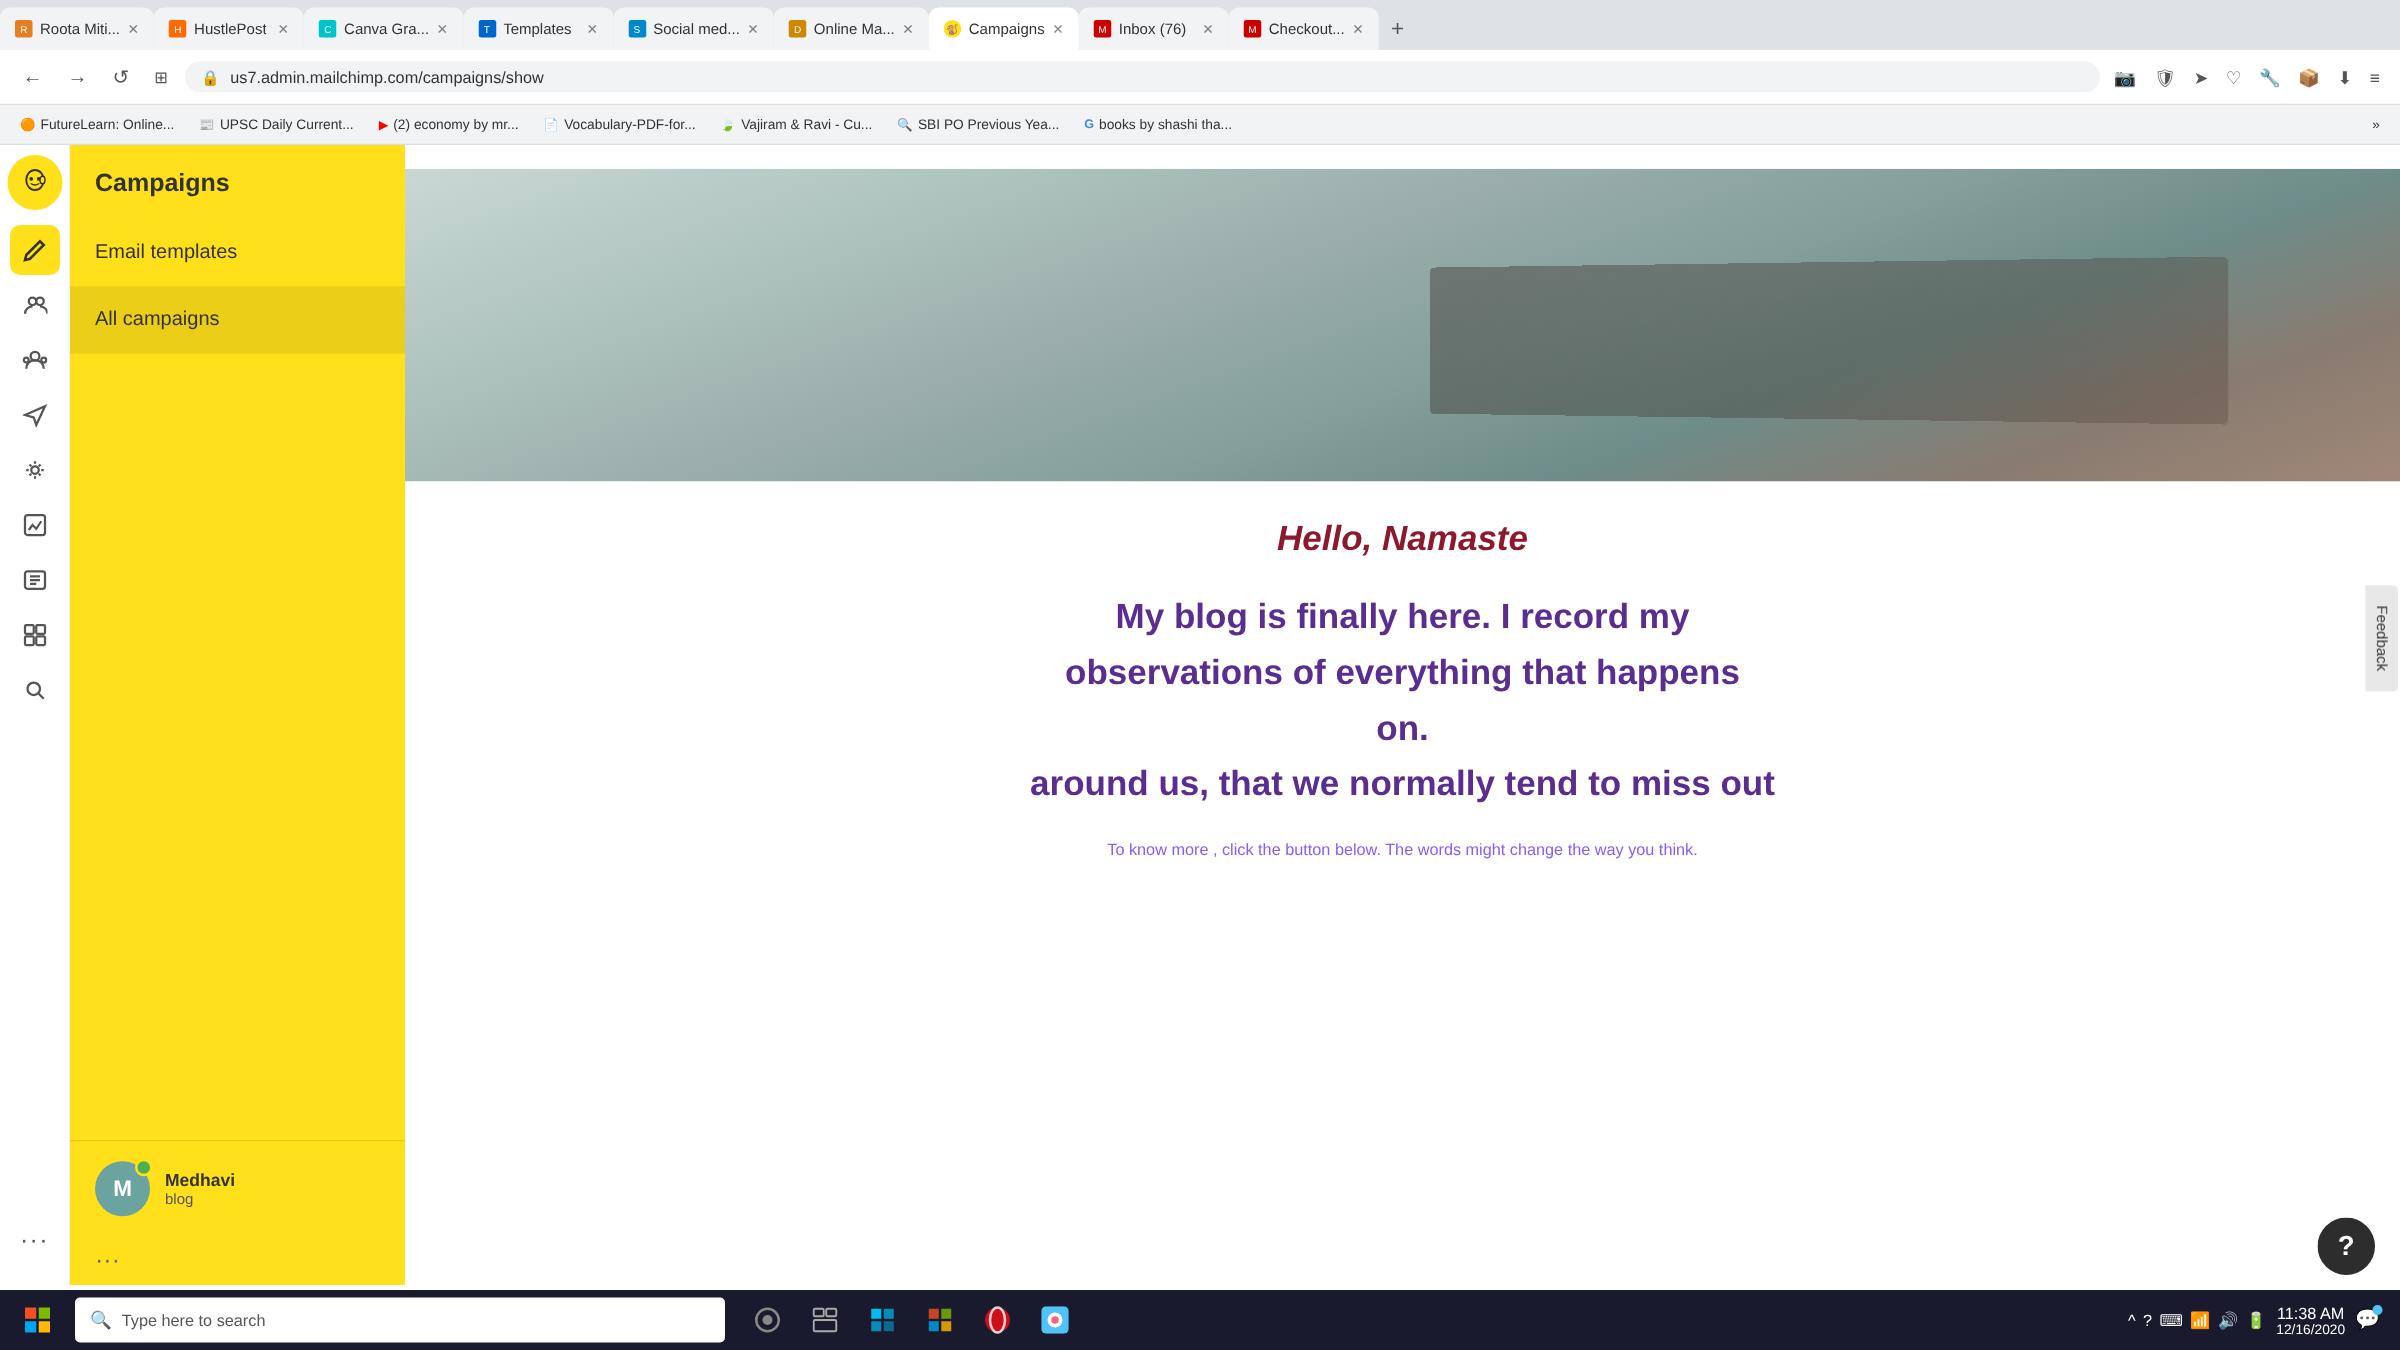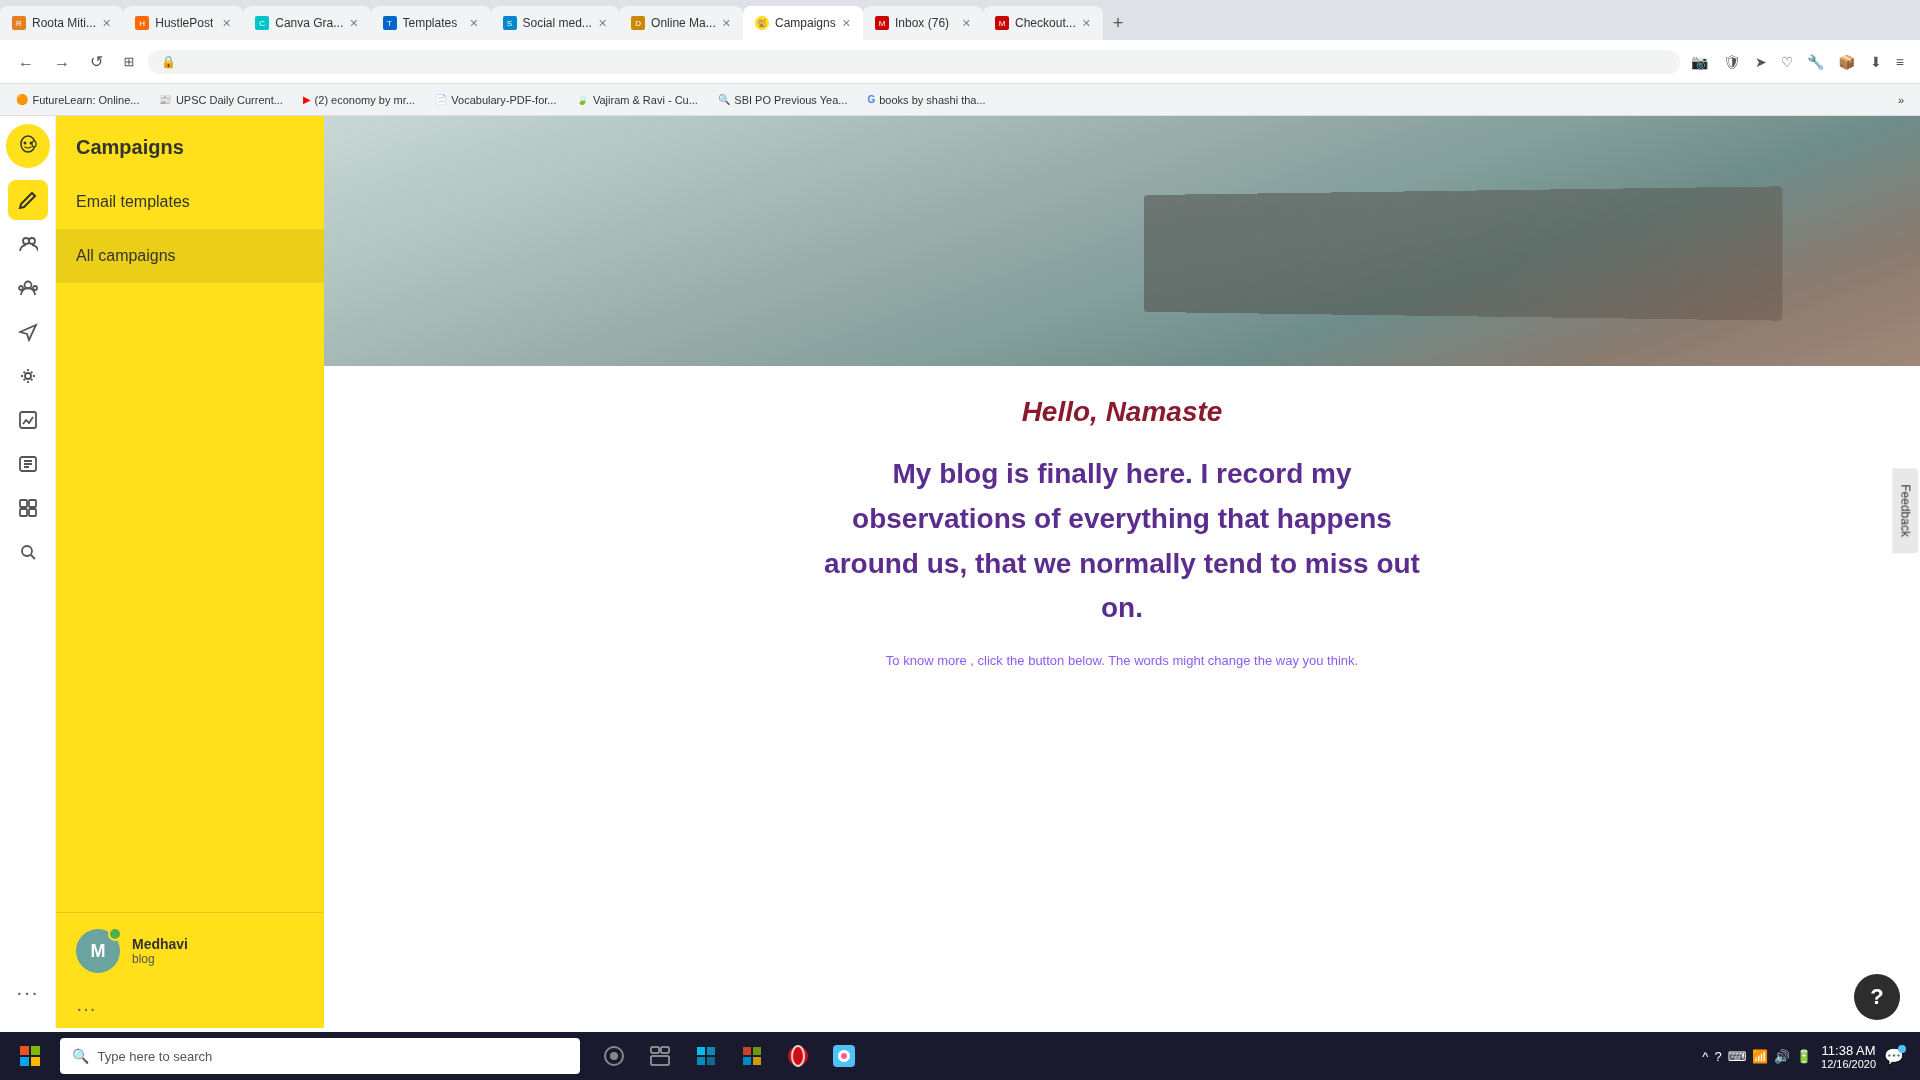--- a/index.html
+++ b/index.html
@@ -42,21 +42,21 @@
     .campaign-nav-item.active { background: rgba(0,0,0,0.08); font-weight: 500; }
     .campaign-user { display: flex; align-items: center; gap: 12px; padding: 16px 20px; border-top: 1px solid rgba(0,0,0,0.1); }
     .user-avatar { width: 44px; height: 44px; background: #6ba3a0; border-radius: 50%; display: flex; align-items: center; justify-content: center; color: #fff; font-weight: bold; font-size: 18px; position: relative; flex-shrink: 0; }
     .user-avatar-badge { position: absolute; top: -2px; right: -2px; width: 14px; height: 14px; background: #4caf50; border-radius: 50%; border: 2px solid #ffe01b; }
     .user-info { display: flex; flex-direction: column; }
     .user-name { font-size: 14px; font-weight: bold; color: #333; }
     .user-blog { font-size: 12px; color: #555; }
     .sidebar-dots { padding: 8px 20px; }
 
     
-    .content-area { flex: 1; overflow-y: auto; background: #fff; position: relative; }
+    .content-area { flex: 1; overflow-y: auto; background: #fff; position: relative; margin-top: 19px; }
     .email-hero { width: 100%; height: 250px; background: linear-gradient(135deg, #b8d4d0 0%, #a0b8b5 30%, #8c9e9c 60%, #7a8e8c 100%); display: flex; align-items: flex-end; justify-content: flex-end; overflow: hidden; position: relative; }
 
     .email-body { padding: 30px 40px; text-align: center; }
     .email-greeting { font-size: 28px; font-weight: bold; color: #8b1a2e; font-style: italic; margin-bottom: 24px; }
     .email-main-text { font-size: 28px; font-weight: bold; color: #5b2d8e; line-height: 1.6; margin-bottom: 20px; }
     .email-sub-text { font-size: 13px; color: #8b5cf6; line-height: 1.6; margin-top: 20px; }
 
     
     .taskbar { position: fixed; bottom: 0; left: 0; right: 0; height: 48px; background: #1a1a2e; display: flex; align-items: center; padding: 0 8px; gap: 4px; z-index: 100; }
     .taskbar-start { width: 44px; height: 44px; display: flex; align-items: center; justify-content: center; cursor: pointer; }
@@ -128,20 +128,21 @@
     <div class="tab-new">+</div>
   </div>
 
   <div class="nav-bar">
     <button class="nav-btn">←</button>
     <button class="nav-btn">→</button>
     <button class="nav-btn">↺</button>
     <button class="nav-btn" style="font-size:13px;">⊞</button>
     <div class="address-bar">
       <span class="lock-icon">🔒</span>
+      <span class="address-text">us7.admin.mailchimp.com/campaigns/show</span>
     </div>
     <div class="nav-actions">
       <button class="nav-action-btn">📷</button>
       <button class="nav-action-btn">🛡</button>
       <button class="nav-action-btn">➤</button>
       <button class="nav-action-btn">♡</button>
       <button class="nav-action-btn">🔧</button>
       <button class="nav-action-btn">📦</button>
       <button class="nav-action-btn">⬇</button>
       <button class="nav-action-btn">≡</button>
@@ -285,22 +286,22 @@
         <div style="position:absolute;right:0;bottom:0;width:60%;height:100%;background:linear-gradient(to bottom-right, transparent 0%, rgba(120,90,70,0.3) 60%, rgba(100,70,50,0.5) 100%);"></div>
         <div style="position:absolute;right:10%;top:30%;width:40%;height:50%;background:linear-gradient(135deg, rgba(50,40,35,0.4) 0%, rgba(80,60,50,0.3) 100%);border-radius:4px;transform:perspective(400px) rotateY(-5deg);"></div>
       </div>
     </div>
 
     <div class="email-body">
       <div class="email-greeting">Hello, Namaste</div>
       <div class="email-main-text">
         <div>My blog is finally here. I record my</div>
         <div>observations of everything that happens</div>
+        <div>on.</div>
         <div>around us, that we normally tend to miss out</div>
-        <div>on.</div>
       </div>
       <div class="email-sub-text">To know more , click the button below. The words might change the way you think.</div>
     </div>
   </div>
 
   <div style="position:fixed;right:-28px;top:50%;transform:rotate(90deg) translateX(-50%);background:#e8e8e8;padding:6px 16px;font-size:12px;color:#333;cursor:pointer;border-radius:4px 4px 0 0;z-index:50;">
     <span>Feedback</span>
   </div>
 
   <div style="position:fixed;bottom:60px;right:20px;width:46px;height:46px;background:#2d2d2d;border-radius:50%;display:flex;align-items:center;justify-content:center;color:#fff;font-size:22px;font-weight:bold;cursor:pointer;z-index:50;">

